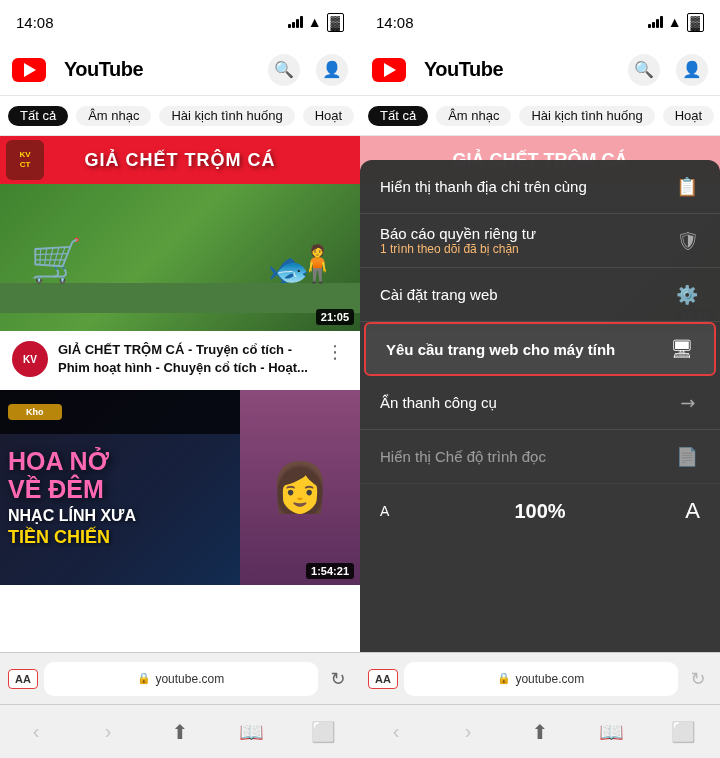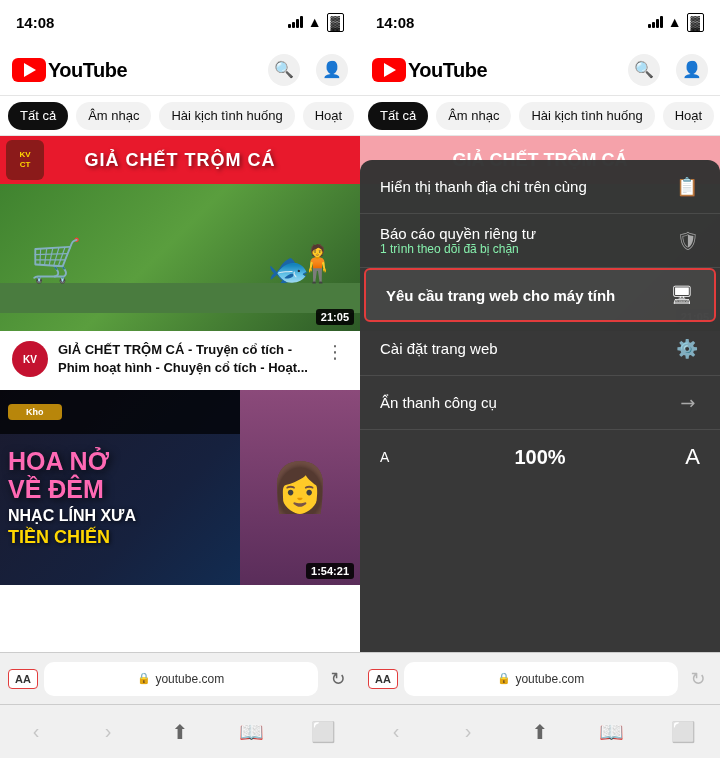--- a/index.html
+++ b/index.html
@@ -26,21 +26,21 @@
     .status-bar {
       height: 44px;
       background: #fff;
       display: flex;
       align-items: center;
       justify-content: space-between;
       padding: 0 16px;
       font-size: 15px;
       font-weight: 600;
     }
-    .status-bar .time { font-weight: 700; }
+    .status-bar .time { font-weight: 400; }
     .status-icons {
       display: flex;
       align-items: center;
       gap: 5px;
     }
     .signal-bars {
       display: flex;
       align-items: flex-end;
       gap: 1px;
       height: 12px;
@@ -55,22 +55,22 @@
     .yt-header {
       height: 52px;
       background: #fff;
       display: flex;
       align-items: center;
       padding: 0 12px;
       border-bottom: 1px solid #e5e5e5;
     }
     .yt-logo {
       display: flex;
-      align-items: flex-end;
-      gap: 2px;
+      align-items: center;
+      gap: 18px;
       flex: 1;
     }
     .yt-logo-icon {
       width: 34px;
       height: 24px;
       background: #ff0000;
       border-radius: 6px;
       display: flex;
       align-items: center;
       justify-content: center;
@@ -112,21 +112,21 @@
       height: 40px;
       background: #fff;
       display: flex;
       align-items: center;
       padding: 0 8px;
       gap: 8px;
       overflow: hidden;
       border-bottom: 1px solid #e5e5e5;
     }
     .chip {
-      height: 28px;
+      height: 20px;
       padding: 0 12px;
       border-radius: 20px;
       font-size: 13px;
       display: flex;
       align-items: center;
       white-space: nowrap;
       font-weight: 500;
     }
     .chip.active {
       background: #0f0f0f;
@@ -449,21 +449,21 @@
       border-radius: 6px;
       margin: 0 4px;
     }
     .menu-item-text {
       font-size: 15px;
       color: #fff;
       flex: 1;
     }
     .menu-item-subtext {
       font-size: 12px;
-      color: #86efac;
+      color: #fdba74;
     }
     .menu-item-icon {
       font-size: 18px;
       color: #aaa;
       width: 24px;
       text-align: center;
     }
     .menu-item-icon.colored { color: #fff; }
   </style>
 </head>
@@ -630,35 +630,39 @@
     </div>
 
     <div class="menu-item">
       <div style="flex:1;">
         <div class="menu-item-text">Báo cáo quyền riêng tư</div>
         <div class="menu-item-subtext">1 trình theo dõi đã bị chặn</div>
       </div>
       <span class="menu-item-icon">🛡</span>
     </div>
 
+    <div class="menu-item">
+      <span class="menu-item-text">Cài đặt trang web</span>
+      <span class="menu-item-icon">⚙️</span>
+    </div>
+
     <div class="menu-item highlighted">
       <span class="menu-item-text" style="color:#fff;font-weight:600;">Yêu cầu trang web cho máy tính</span>
       <span class="menu-item-icon colored">🖥</span>
     </div>
 
     <div class="menu-item">
-      <span class="menu-item-text">Cài đặt trang web</span>
-      <span class="menu-item-icon">⚙️</span>
-    </div>
-
-    <div class="menu-item">
       <span class="menu-item-text">Ẩn thanh công cụ</span>
       <span class="menu-item-icon" style="transform:rotate(45deg);display:inline-block;">↗</span>
     </div>
 
+    <div class="menu-item" style="opacity:0.5;">
+      <span class="menu-item-text">Hiển thị Chế độ trình đọc</span>
+      <span class="menu-item-icon">📄</span>
+    </div>
 
     <div class="menu-item">
       <span class="menu-item-text" style="font-size:14px;color:#fff;flex:none;width:30px;">A</span>
       <span style="flex:1;text-align:center;color:#fff;font-size:20px;font-weight:600;">100%</span>
       <span class="menu-item-text" style="font-size:22px;color:#fff;flex:none;width:30px;text-align:right;">A</span>
     </div>
   </div>
 
   <div class="browser-bar">
     <div class="aa-btn">AA</div>

